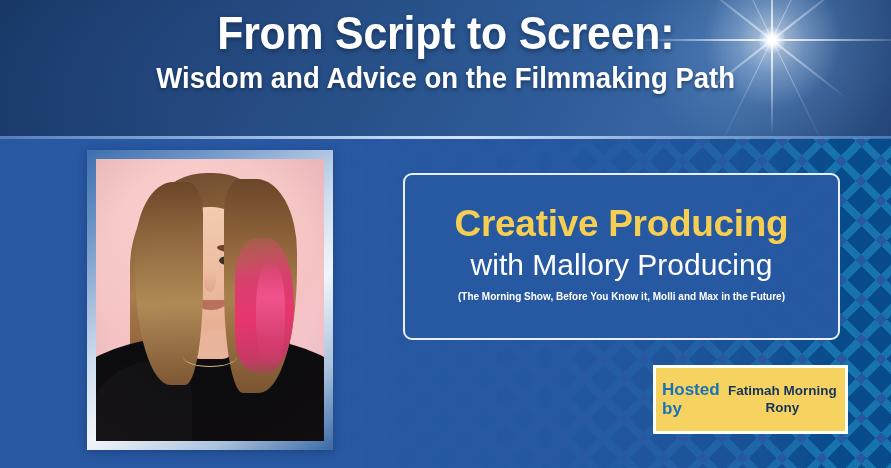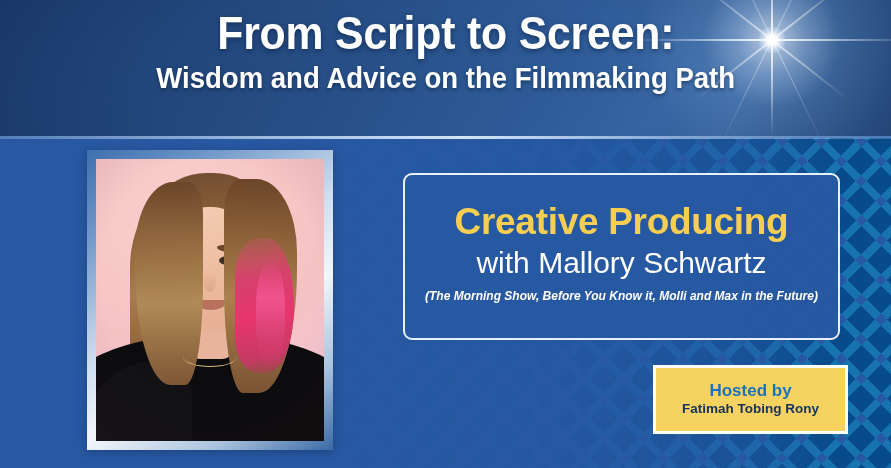--- a/index.html
+++ b/index.html
@@ -258,39 +258,38 @@
   .card-speaker {
     color: #ffffff;
     font-size: 30px;
     font-weight: normal;
     line-height: 1.1;
     margin: 0 0 8px 0;
     text-align: center;
   }
   .card-credits {
     color: #ffffff;
-    font-size: 12px;
-    font-style: italic;
+    font-size: 10px;
     font-weight: bold;
     line-height: 1.55;
     margin: 0;
     text-align: center;
     max-width: 400px;
   }
 
   
   .hosted-box {
     position: absolute;
     left: 653px; top: 365px;
     width: 195px; height: 69px;
     box-sizing: border-box;
     background: #f6d261;
     border: 3px solid #ffffff;
     display: flex;
-    flex-direction: column;
+    flex-direction: row;
     align-items: center;
     justify-content: center;
     padding: 2px 6px;
   }
   .hosted-label {
     color: #1a72b8;
     font-size: 17px;
     font-weight: bold;
     line-height: 1.12;
     margin: 0 0 1px 0;
@@ -350,24 +349,24 @@
       <div class="ph-hair-front-r"></div>
       <div class="ph-hair-pink"></div>
       <div class="ph-hair-pink2"></div>
       <div class="ph-necklace"></div>
       <div class="photo-shade"></div>
     </div>
   </div>
 
   <div class="card">
     <div class="card-title">Creative Producing</div>
-    <div class="card-speaker">with Mallory Schwartz</div>
+    <div class="card-speaker">with Mallory Producing</div>
     <div class="card-credits">(The Morning Show, Before You Know it, Molli and Max in the Future)</div>
   </div>
 
   <div class="hosted-box">
     <div class="hosted-label">Hosted by</div>
     <div class="hosted-names">
-      <span>Fatimah Tobing Rony</span><br>
+      <span>Fatimah Morning Rony</span><br>
     </div>
   </div>
 
 </div>
 
 </body></html>

